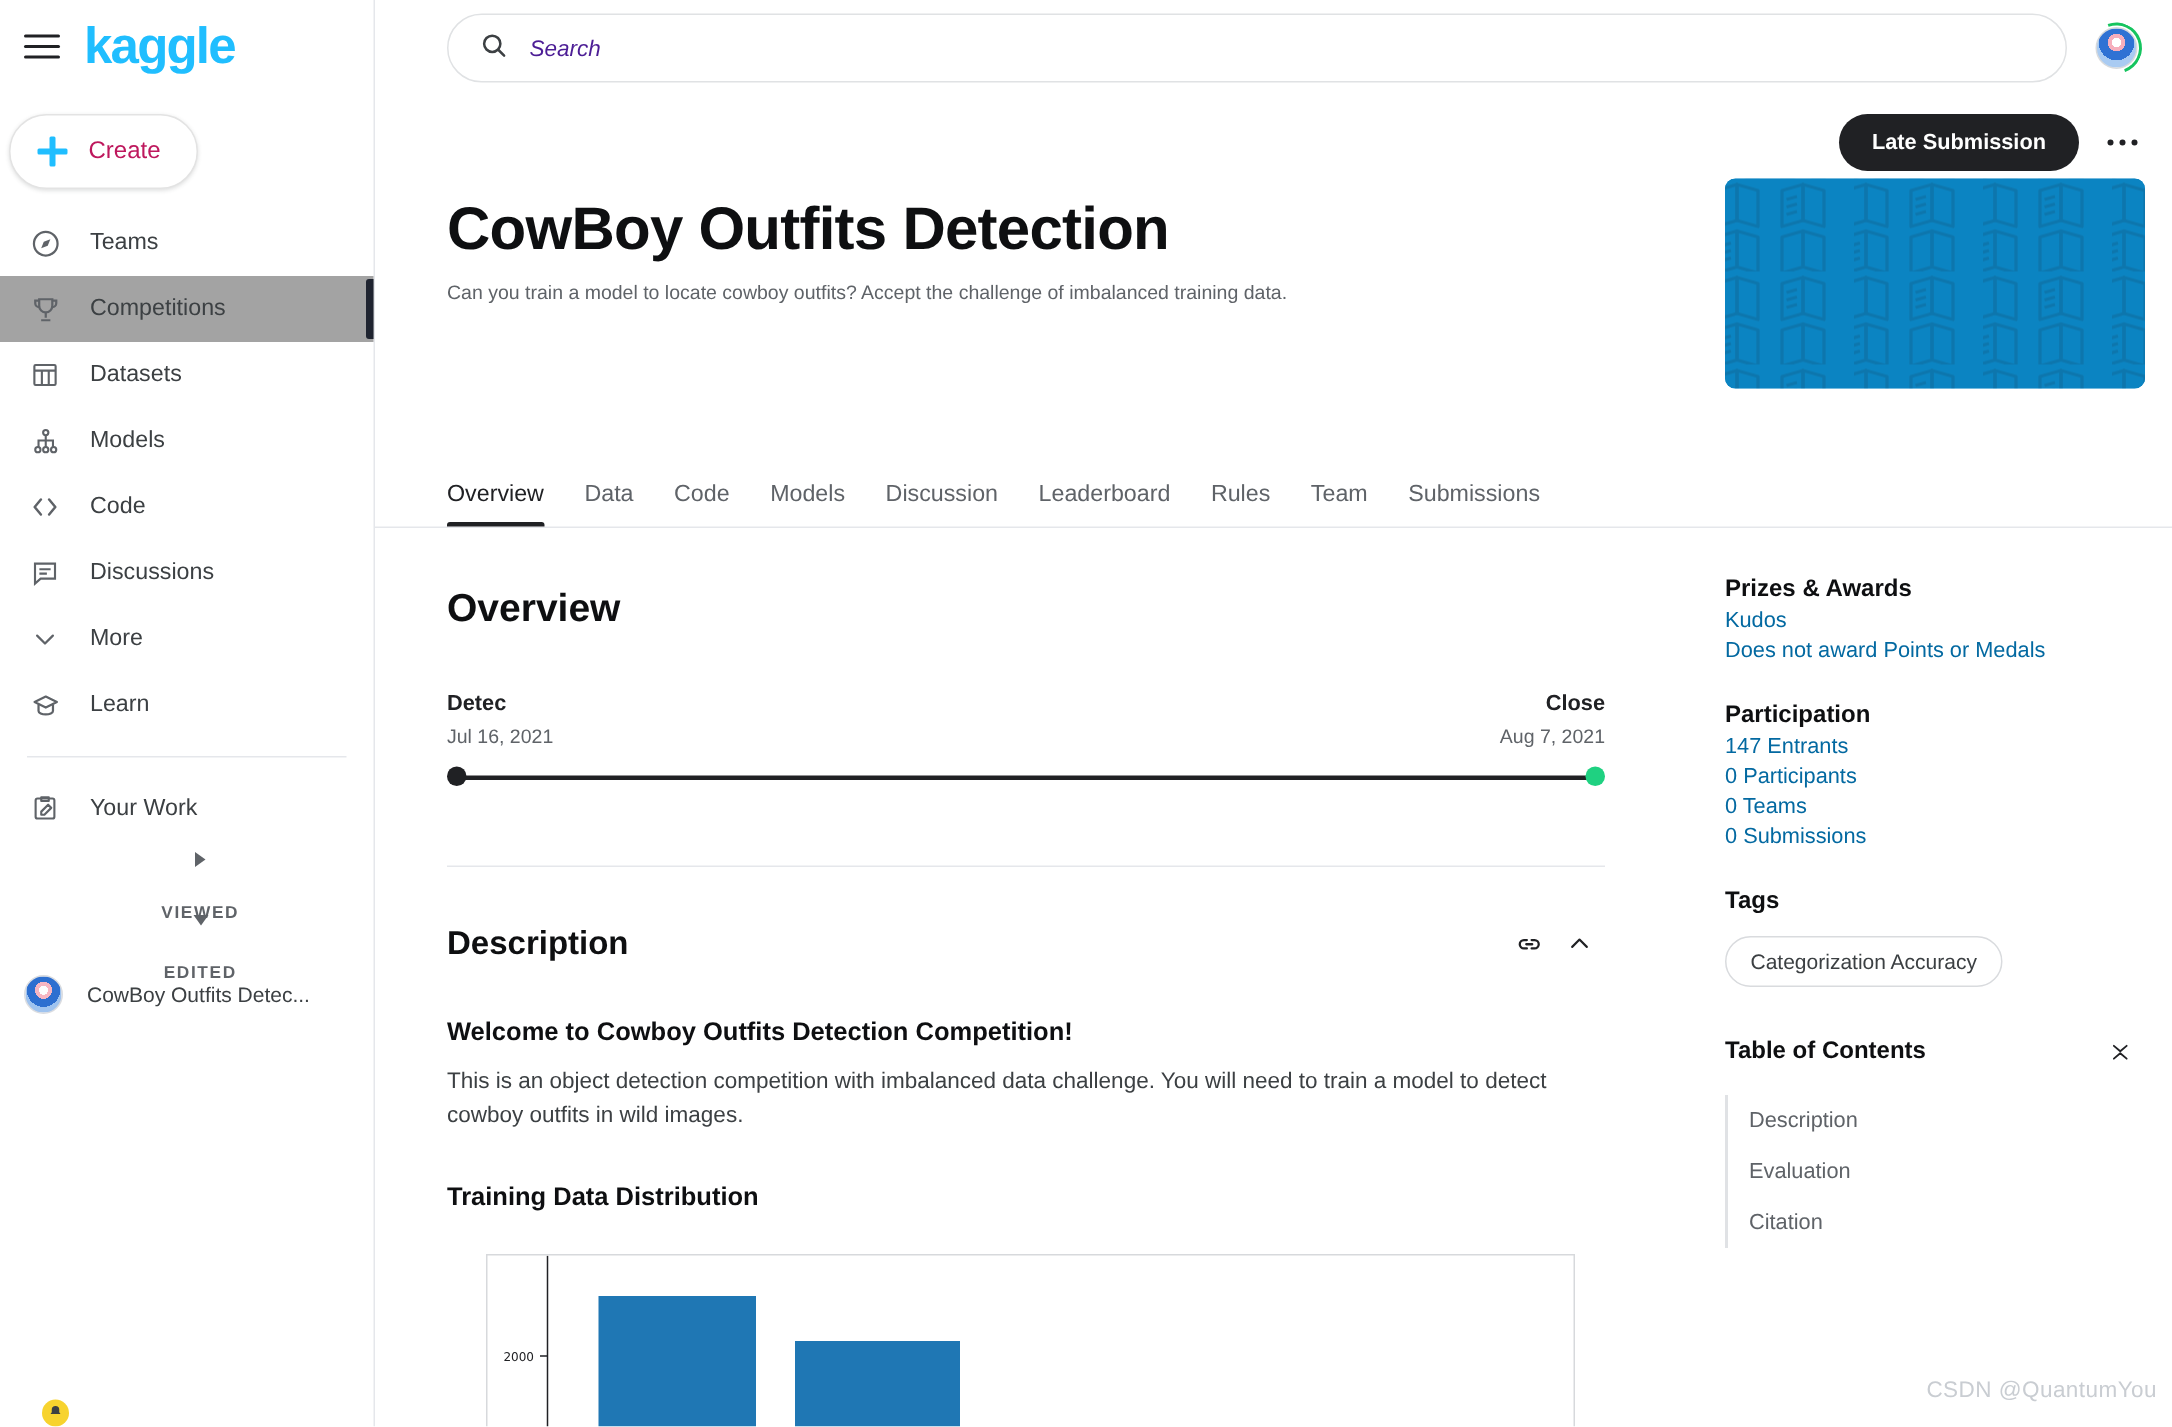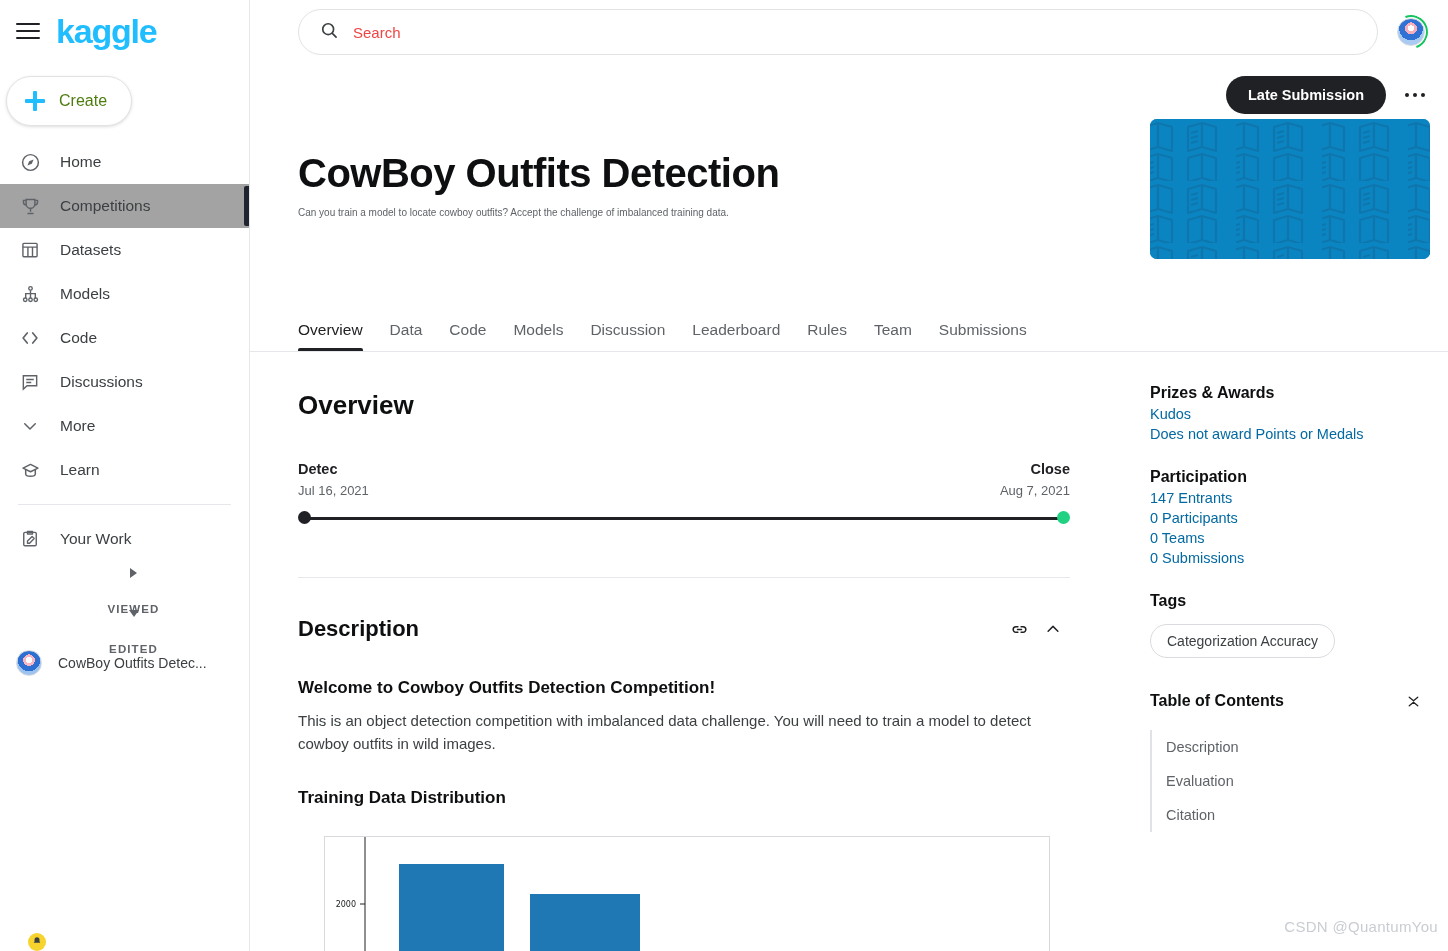--- a/index.html
+++ b/index.html
@@ -29,21 +29,21 @@
   .create-btn {
     margin: 14px 0 14px 6px; width: 126px; height: 50px;
     border: 1px solid #e3e3e3; border-radius: 25px; background: #fff;
     display: flex; align-items: center; gap: 14px; padding-left: 18px;
     box-shadow: 0 1px 3px rgba(60,64,67,.18); cursor: pointer;
   }
   .plus { position: relative; width: 20px; height: 20px; flex: 0 0 20px; }
   .plus::before, .plus::after { content:""; position:absolute; background:#20BEFF; border-radius:1px;}
   .plus::before { left: 0; top: 8px; width: 20px; height: 3.5px; }
   .plus::after { top: 0; left: 8.2px; width: 3.5px; height: 20px; }
-  .create-label { font-size: 16px; color: #4d7c0f; }
+  .create-label { font-size: 16px; color: #be185d; }
 
   .nav { display: flex; flex-direction: column; }
   .nav-item {
     height: 44px; display: flex; align-items: center; gap: 18px;
     padding-left: 18px; cursor: pointer; position: relative; color: #5f6368;
   }
   .nav-item .lbl { font-size: 15.5px; color: #3c4043; }
   .nav-item.active { background: #a3a3a3; }
   .nav-item.active::after {
     content: ""; position: absolute; right: 0; top: 2px; bottom: 2px;
@@ -75,42 +75,42 @@
     border-radius: 50%; background: #f7d32e; display:flex; align-items:flex-start;
     justify-content:center; overflow:hidden; }
   .bell-badge svg { margin-top: 3px; }
 
   
   .main { flex: 1; height: 951px; position: relative; overflow: hidden; background: #fff; }
 
   .topbar { display: flex; align-items: center; height: 64px; padding: 0 20px 0 48px; gap: 16px; }
   .search-wrap { flex: 1; height: 46px; border: 1px solid #e0e2e4; border-radius: 23px;
     display: flex; align-items: center; gap: 14px; padding-left: 20px; background: #fff; cursor: text; }
-  .search-wrap .ph { font-size: 15px; color: #ef4444; }
+  .search-wrap .ph { font-size: 15px; color: #4c1d95; font-style: italic; }
   .avatar-big { width: 34px; height: 34px; border-radius: 50%; position: relative; flex: 0 0 34px; cursor: pointer;}
   .avatar-img { position:absolute; inset: 3px; border-radius: 50%;
     background: radial-gradient(circle at 50% 36%, #ffffff 0 15%, #f6aebc 15% 28%, #2f72d4 28% 56%, #a9cbf2 56% 100%);
     border: 1px solid #d7dadd; }
   .avatar-ring { position: absolute; inset: 0; border-radius: 50%;
     border: 2.5px solid transparent; border-top-color: #16c45f; border-right-color: #16c45f;
     transform: rotate(25deg); }
 
   .actionbar { display: flex; align-items: center; justify-content: flex-end;
     gap: 14px; padding: 6px 18px 0 0; height: 56px; }
   .late-btn { background: #202124; color: #fff; border: none; border-radius: 20px;
     height: 38px; padding: 0 22px; font-size: 14.5px; font-weight: 700; cursor: pointer;
     font-family: "Liberation Sans", sans-serif; }
   .dots { width: 30px; height: 30px; display: flex; align-items: center;
     justify-content: center; gap: 3.5px; cursor: pointer; }
   .dots i { width: 4.5px; height: 4.5px; border-radius: 50%; background: #202124; display: block; }
 
   .hero { display: flex; padding: 0 18px 0 48px; gap: 30px; margin-top: -6px; }
   .hero-left { flex: 1; padding-top: 16px; }
-  .comp-title { font-size: 40px; font-weight: 700; letter-spacing: -.5px; color: #0e0f11; line-height: 1.18; margin-top: 20px; }
-  .comp-sub { font-size: 10px; color: #5f6368; margin-top: 10px; }
+  .comp-title { font-size: 40px; font-weight: 700; letter-spacing: -.5px; color: #0e0f11; line-height: 1.18; }
+  .comp-sub { font-size: 13px; color: #5f6368; margin-top: 10px; }
   .banner { width: 280px; height: 140px; flex: 0 0 280px; border-radius: 7px;
     margin-top: 5px; background-color: #0b84c2; position: relative; overflow: hidden; }
   .banner svg { position: absolute; inset: 0; }
 
   .tabs-wrap { margin-top: 44px; position: relative; }
   .tabs { display: flex; gap: 27px; padding: 0 0 0 48px; align-items: flex-end; height: 48px; }
   .tab { font-size: 15.5px; color: #5f6368; cursor: pointer; padding-bottom: 12px;
     position: relative; white-space: nowrap; }
   .tab.active { color: #202124; font-weight: 500; }
   .tab.active::after { content: ""; position: absolute; left: 0; right: 0; bottom: 0;
@@ -184,21 +184,21 @@
     </div>
 
     <nav class="nav">
       <div class="nav-item">
         <span class="nav-ico">
           <svg width="21" height="21" viewBox="0 0 24 24" fill="none" stroke="currentColor" stroke-width="1.7">
             <circle cx="12" cy="12" r="9"></circle>
               <path d="M15.5 8.5l-2 5-5 2 2-5z" fill="currentColor" stroke="none"></path>
           </svg>
         </span>
-        <span class="lbl">Home</span>
+        <span class="lbl">Teams</span>
       </div>
 
       <div class="nav-item active">
         <span class="nav-ico">
           <svg width="21" height="21" viewBox="0 0 24 24" fill="none" stroke="currentColor" stroke-width="1.7">
             <path d="M7 4h10v5a5 5 0 0 1-10 0z"></path>
               <path d="M7 5H4v2a3 3 0 0 0 3 3"></path>
             <path d="M17 5h3v2a3 3 0 0 1-3 3"></path>
               <path d="M12 14v4"></path>
               <path d="M8.5 20h7"></path>

